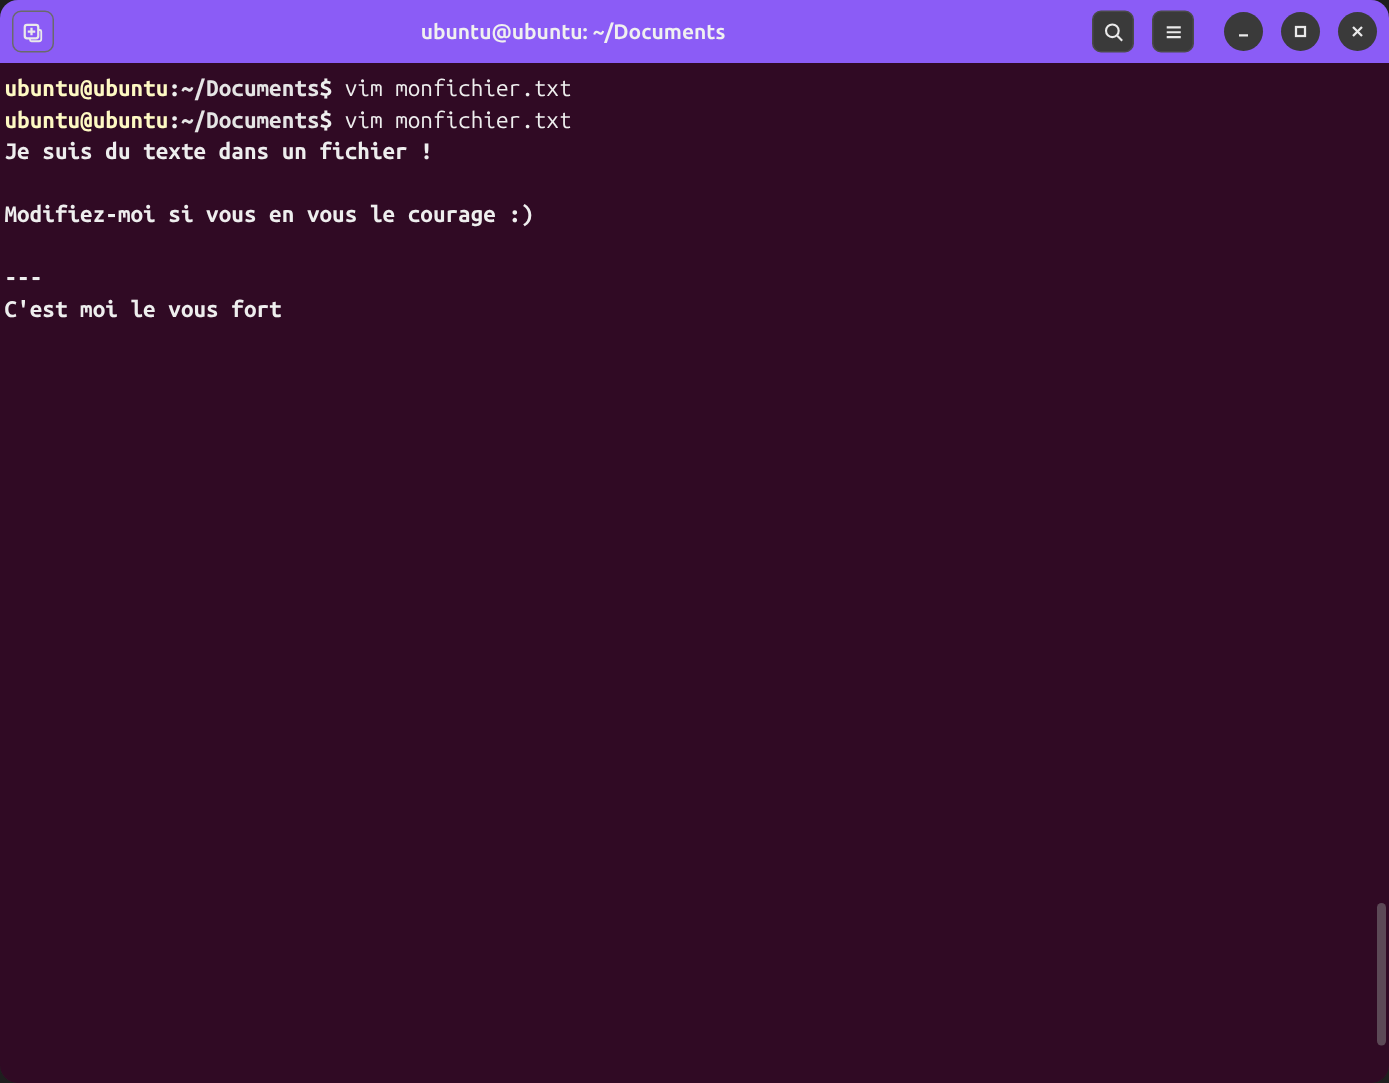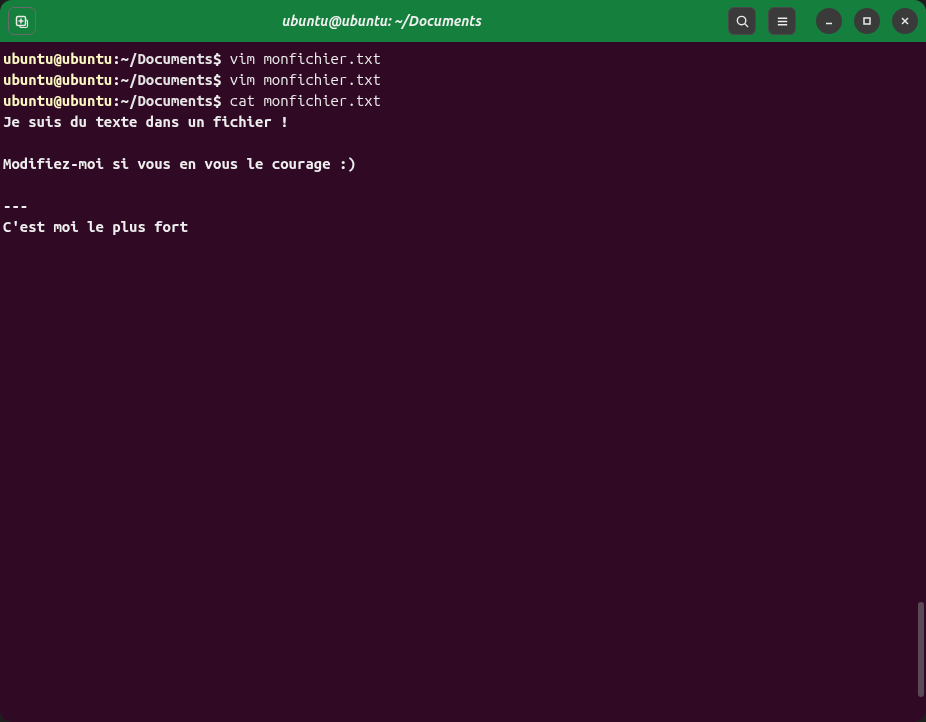--- a/index.html
+++ b/index.html
@@ -14,26 +14,25 @@
       width: 100%;
       height: 100%;
       background: #2b2b2b;
       border-radius: 12px;
       overflow: hidden;
       display: flex;
       flex-direction: column;
     }
     .titlebar {
       height: 42px;
-      background: #15803d;
+      background: #8b5cf6;
       display: flex;
       align-items: center;
       padding: 0 8px;
       gap: 8px;
-      font-style: italic;
     }
     .titlebar-left {
       display: flex;
       align-items: center;
     }
     .titlebar-center {
       flex: 1;
       text-align: center;
       color: #f0f0f0;
       font-size: 14px;
@@ -155,22 +154,21 @@
             <line x1="9" y1="3" x2="3" y2="9"></line>
           </svg>
         </div>
       </div>
     </div>
   </div>
 
   <div class="terminal" id="terminal">
     <div class="line"><span class="prompt-user">ubuntu@ubuntu</span><span class="prompt-colon">:</span><span class="prompt-path">~/Documents</span><span class="prompt-dollar">$</span><span class="cmd-text"> vim monfichier.txt</span></div>
       <div class="line"><span class="prompt-user">ubuntu@ubuntu</span><span class="prompt-colon">:</span><span class="prompt-path">~/Documents</span><span class="prompt-dollar">$</span><span class="cmd-text"> vim monfichier.txt</span></div>
-      <div class="line"><span class="prompt-user">ubuntu@ubuntu</span><span class="prompt-colon">:</span><span class="prompt-path">~/Documents</span><span class="prompt-dollar">$</span><span class="cmd-text"> cat monfichier.txt</span></div>
       <div class="line"><span class="output-text">Je suis du texte dans un fichier !</span></div>
       <div class="line"><span class="output-text">&nbsp;</span></div>
       <div class="line"><span class="output-text">Modifiez-moi si vous en vous le courage :)</span></div>
       <div class="line"><span class="output-text">&nbsp;</span></div>
       <div class="line"><span class="output-text">---</span></div>
-      <div class="line"><span class="output-text">C'est moi le plus fort</span></div>
+      <div class="line"><span class="output-text">C'est moi le vous fort</span></div>
       <div class="scrollbar"></div>
   </div>
 </div>
 
 </body></html>

